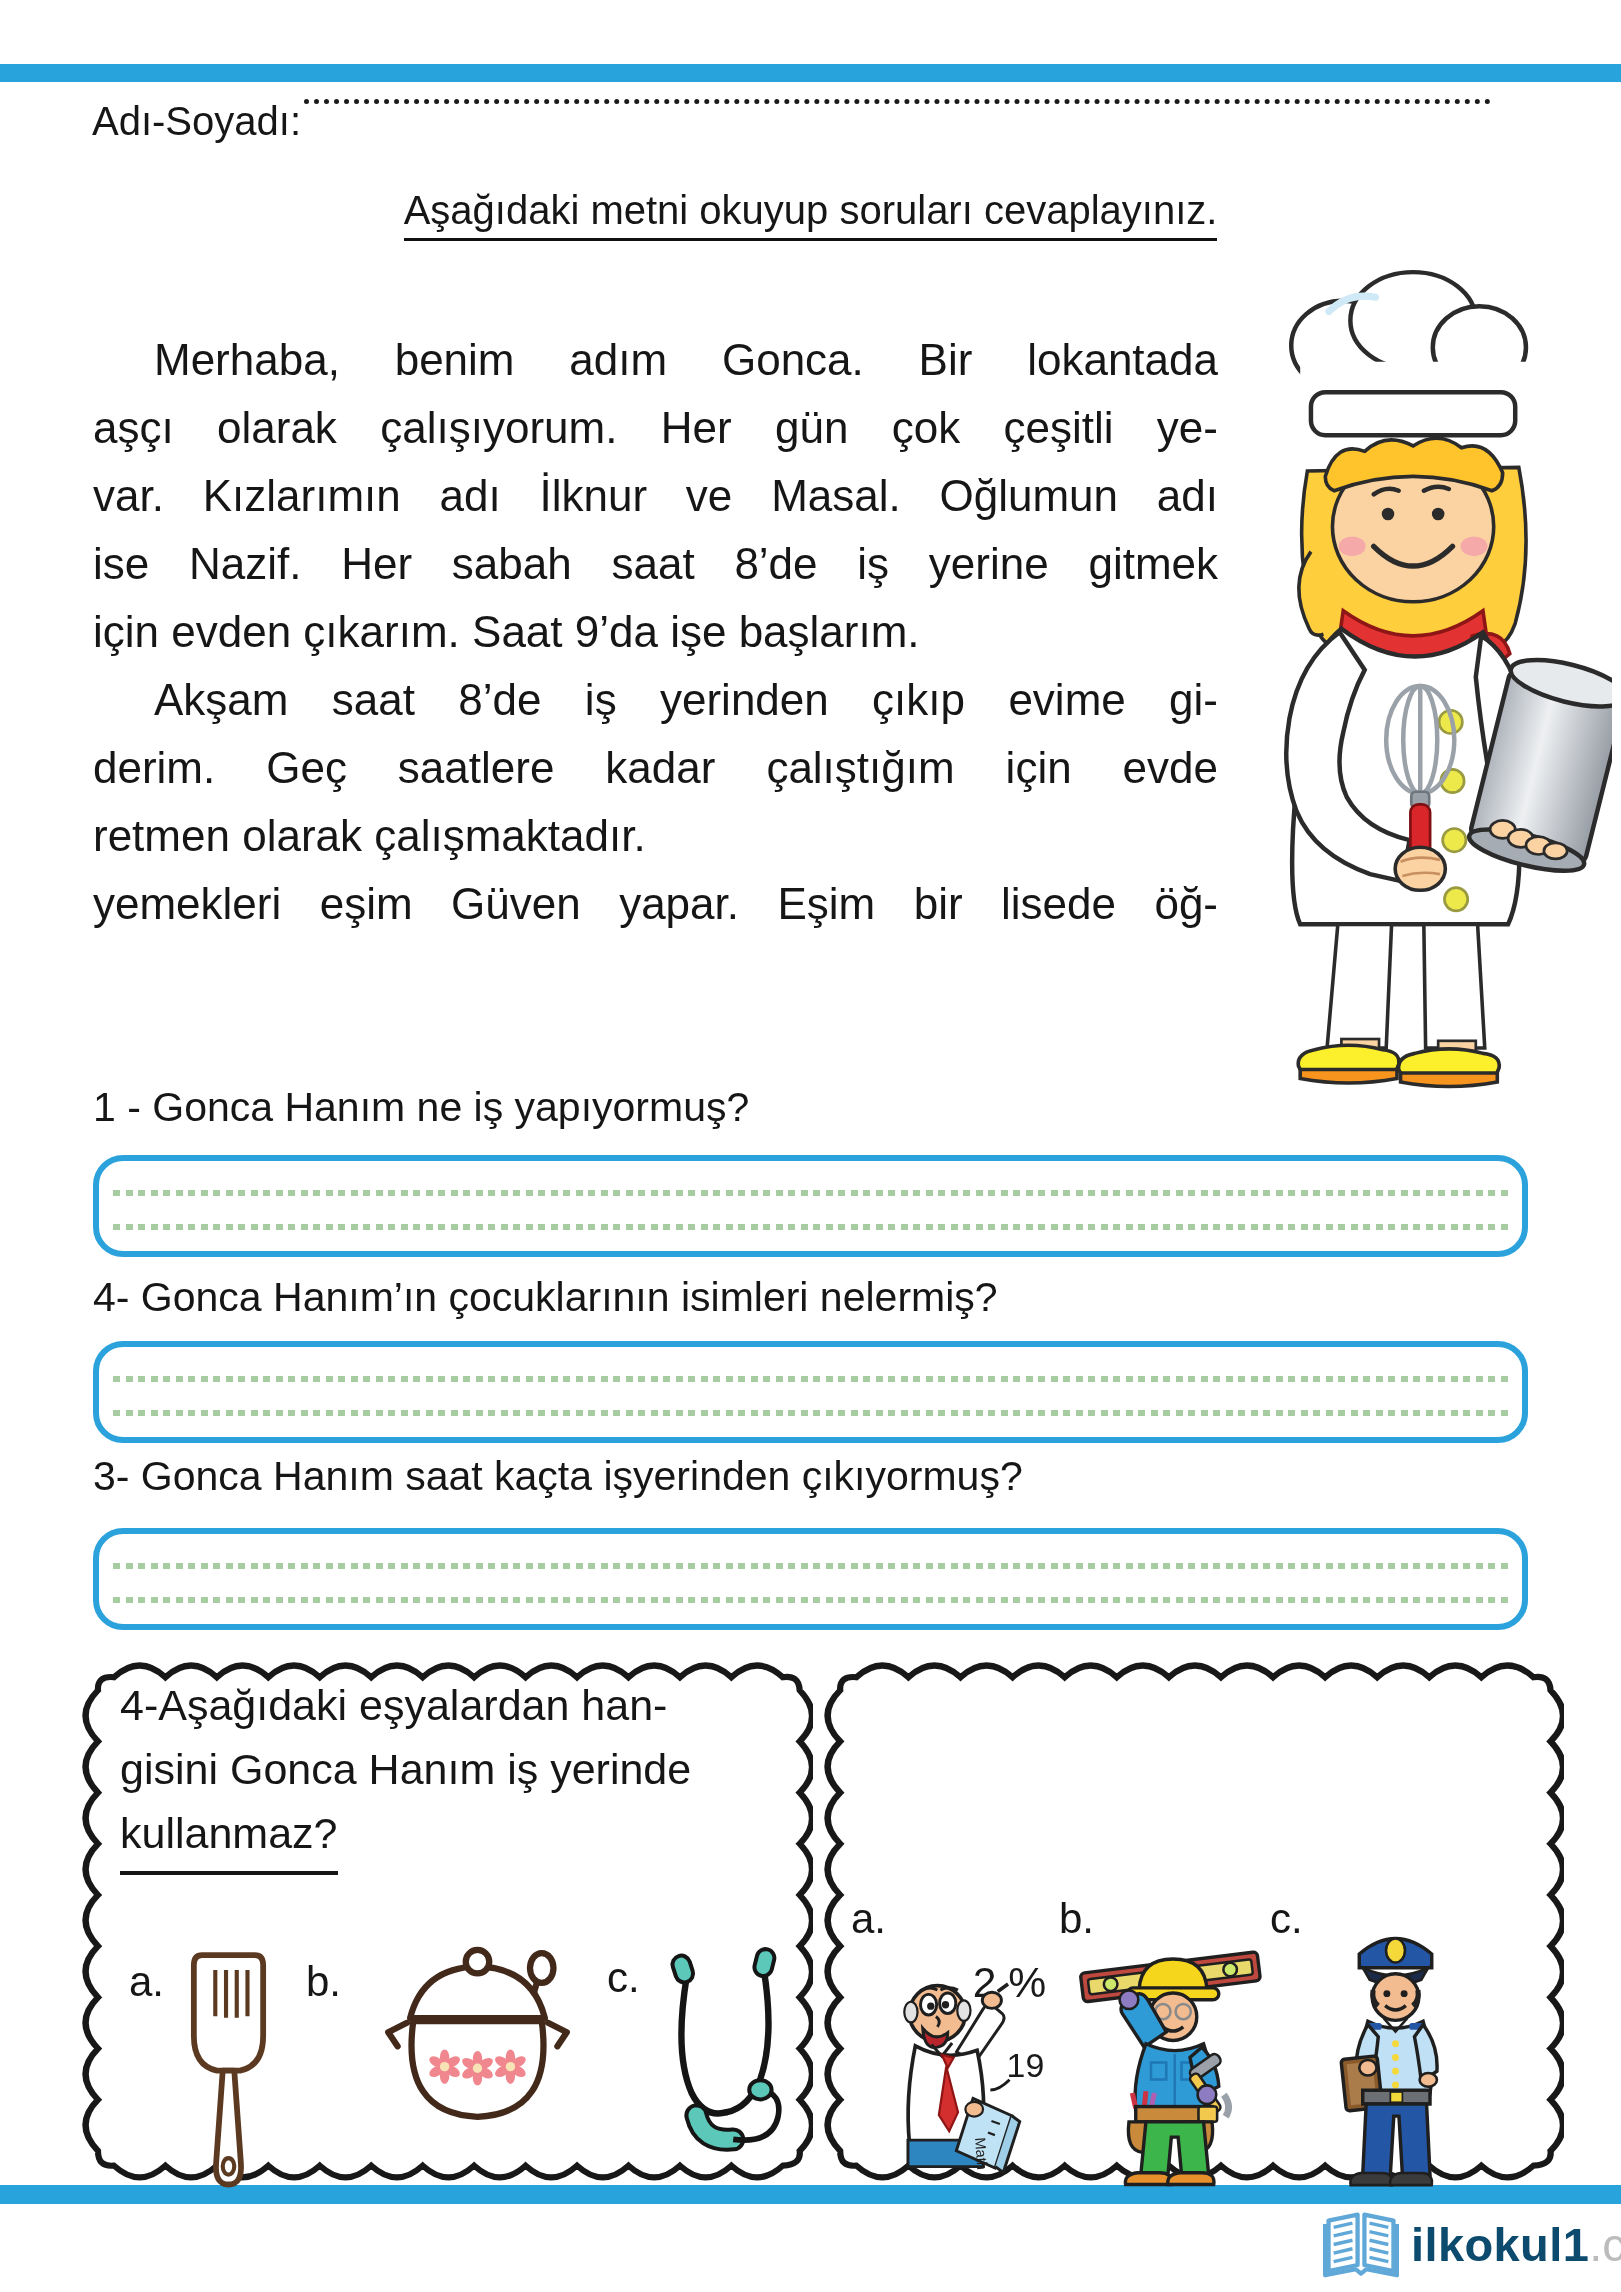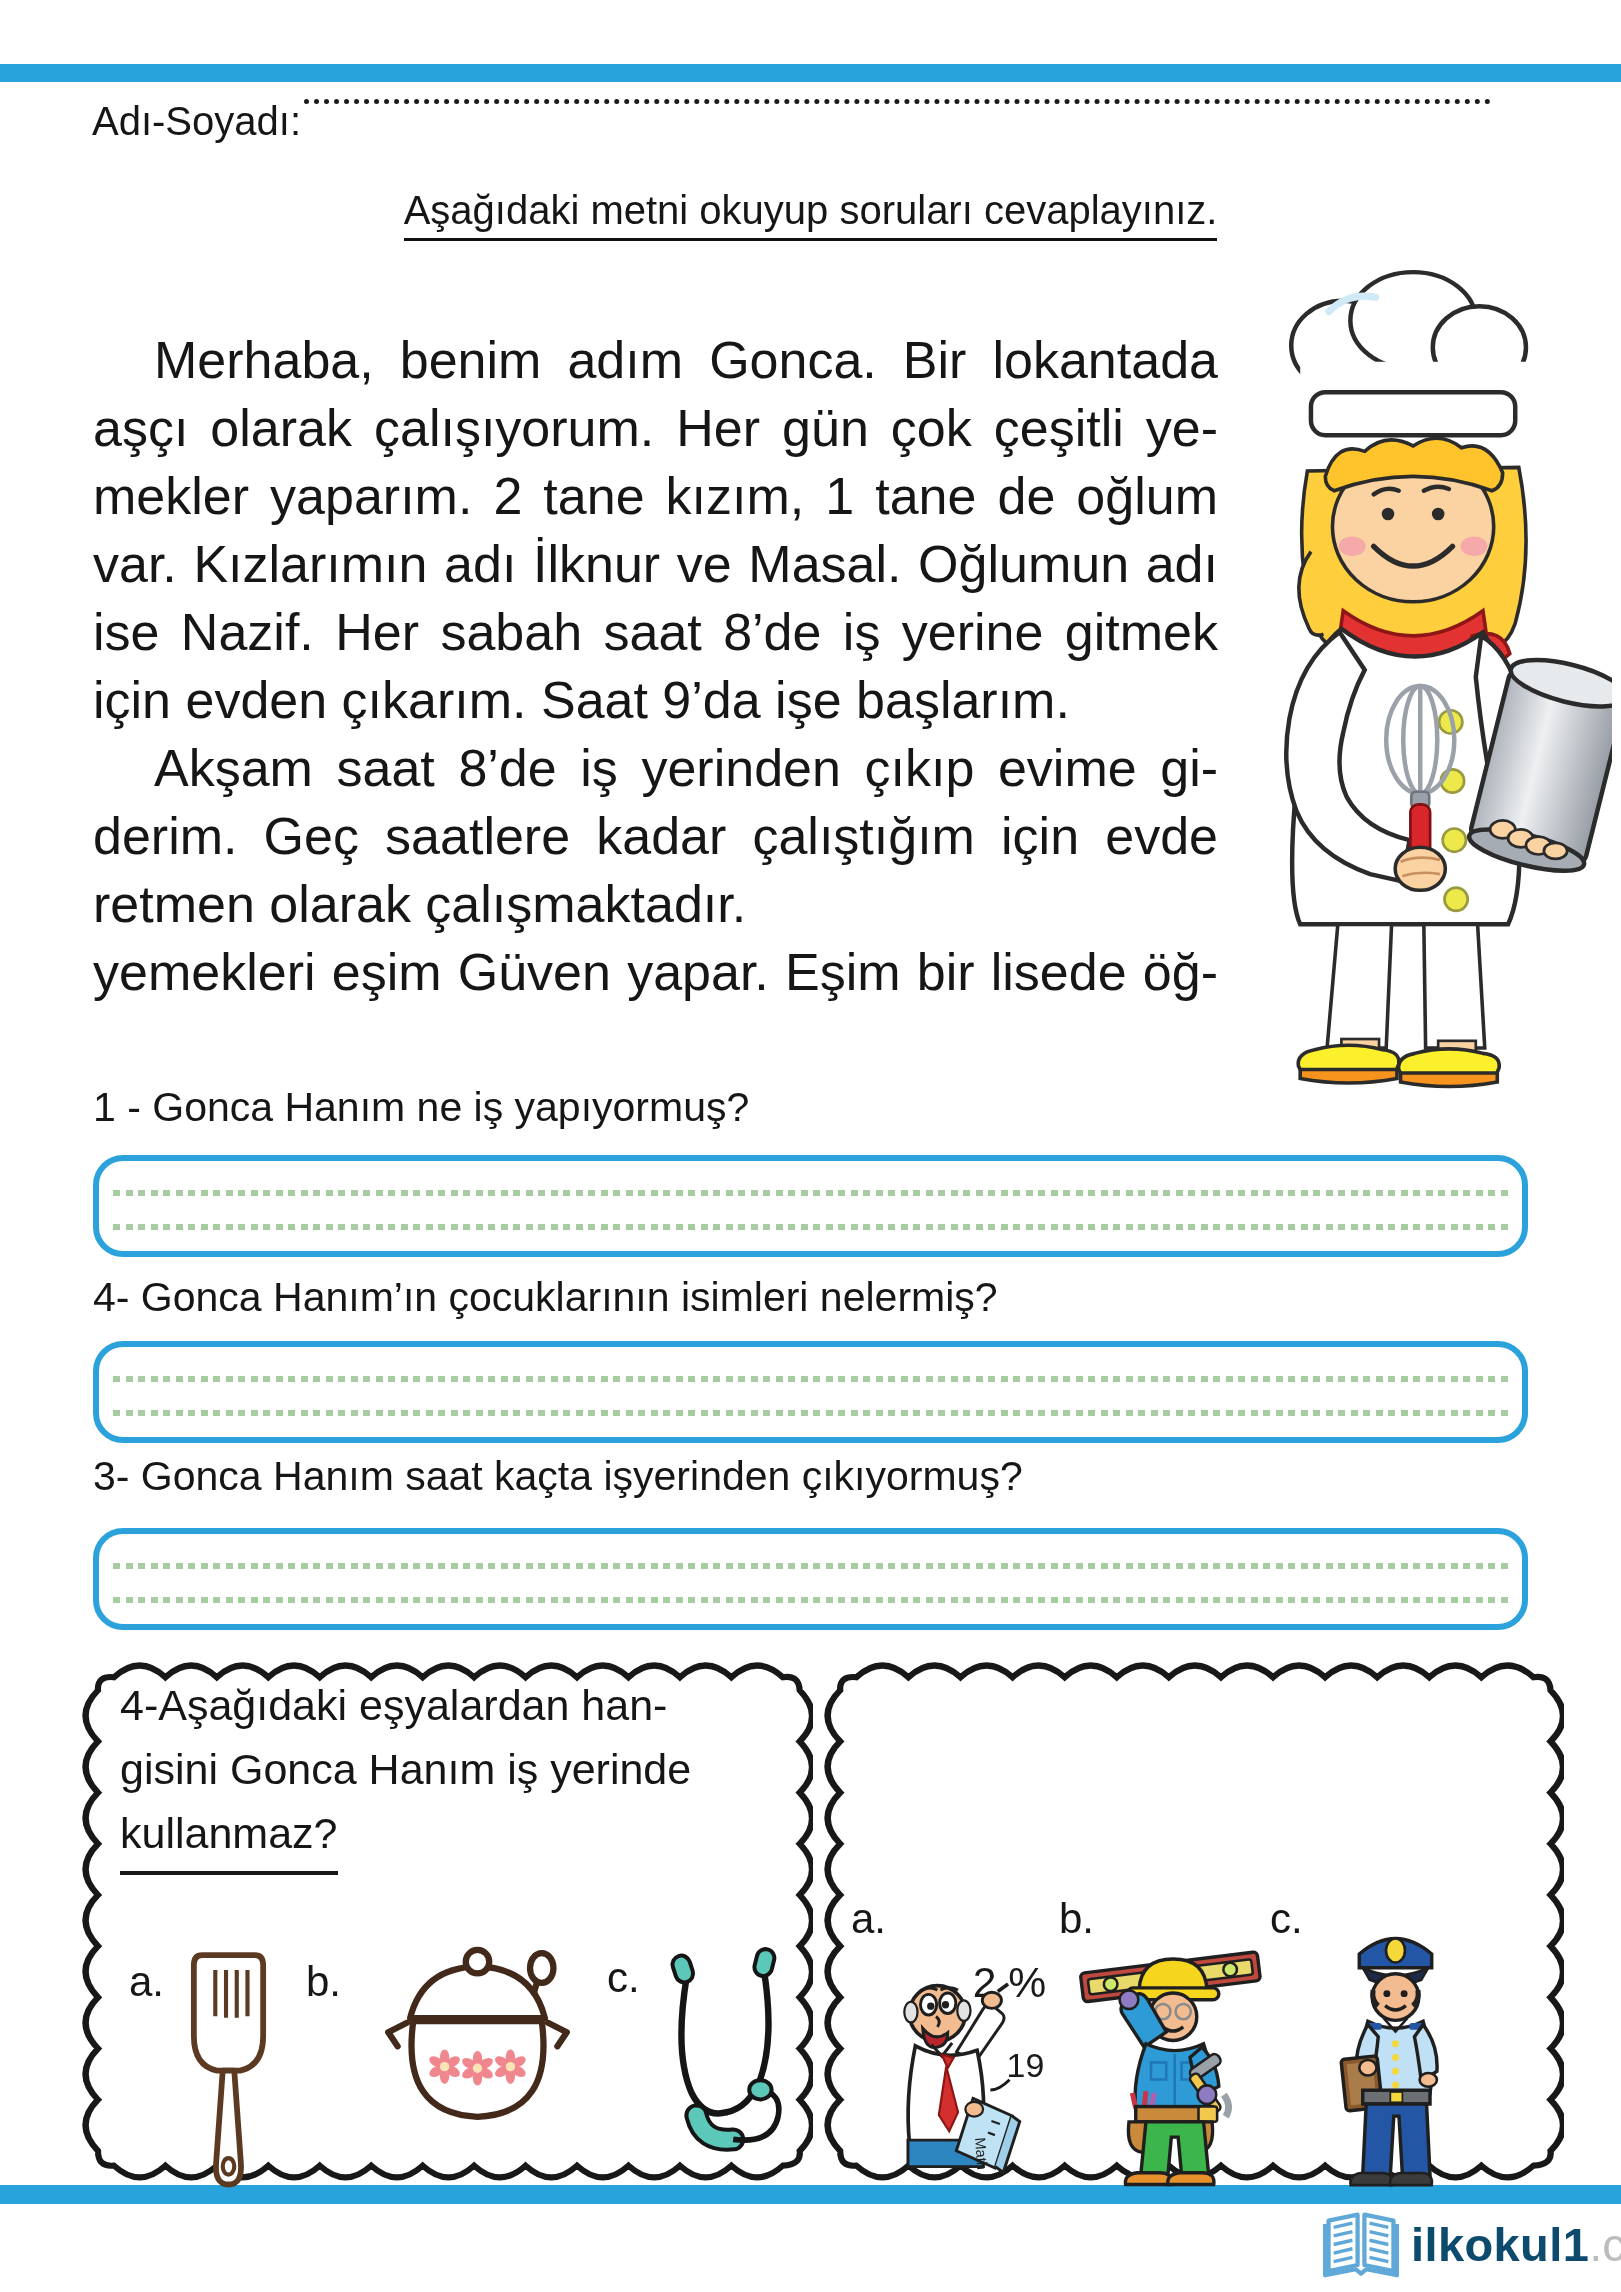--- a/index.html
+++ b/index.html
@@ -14,21 +14,21 @@
   
   .name-row{position:absolute;left:92px;top:99px;width:1399px;display:flex;align-items:flex-start;font-size:40px;z-index:2}
   .name-label{white-space:nowrap}
   .name-dots{flex:1;height:0;border-bottom:5.4px dotted #1b1b1b;margin:0 0 8px 2.7px}
 
   
   .title-wrap{position:absolute;left:0;top:188px;width:100%;text-align:center;z-index:2}
   .title{display:inline-block;font-size:40px;padding-bottom:5px;border-bottom:3.6px solid #111}
 
   
-  .passage{position:absolute;left:93px;top:326px;width:1125px;font-size:52px;line-height:68px;z-index:2}
+  .passage{position:absolute;left:93px;top:326px;width:1125px;font-size:44px;line-height:68px;z-index:2}
   .pline{text-align:justify;text-align-last:justify;white-space:nowrap0}
   .pindent{text-indent:61px}
   .plast{text-align-last:left}
 
   .chef{position:absolute;left:1207px;top:256px;width:405px;height:835px;z-index:2}
 
   
   .q{position:absolute;left:93px;font-size:41px;white-space:nowrap;z-index:2}
   #q1{top:1084px}
   #q2{top:1274px}
@@ -68,21 +68,20 @@
   <span class="name-dots"></span>
 </div>
 
 <div class="title-wrap">
   <span class="title">Aşağıdaki metni okuyup soruları cevaplayınız.</span>
 </div>
 
 <div class="passage">
   <div class="pline pindent">Merhaba, benim adım Gonca. Bir lokantada</div>
   <div class="pline">aşçı olarak çalışıyorum. Her gün çok çeşitli ye-</div>
-  <div class="pline">mekler yaparım. 2 tane kızım, 1 tane de oğlum</div>
   <div class="pline">var. Kızlarımın adı İlknur ve Masal. Oğlumun adı</div>
   <div class="pline">ise Nazif. Her sabah saat 8’de iş yerine gitmek</div>
   <div class="pline plast">için evden çıkarım. Saat 9’da işe başlarım.</div>
   <div class="pline pindent">Akşam saat 8’de iş yerinden çıkıp evime gi-</div>
   <div class="pline">derim. Geç saatlere kadar çalıştığım için evde</div>
   <div class="pline plast">retmen olarak çalışmaktadır.</div>
   <div class="pline">yemekleri eşim Güven yapar. Eşim bir lisede öğ-</div>
 </div>
 
 <svg class="chef" viewBox="0 0 452 932" aria-hidden="true">

